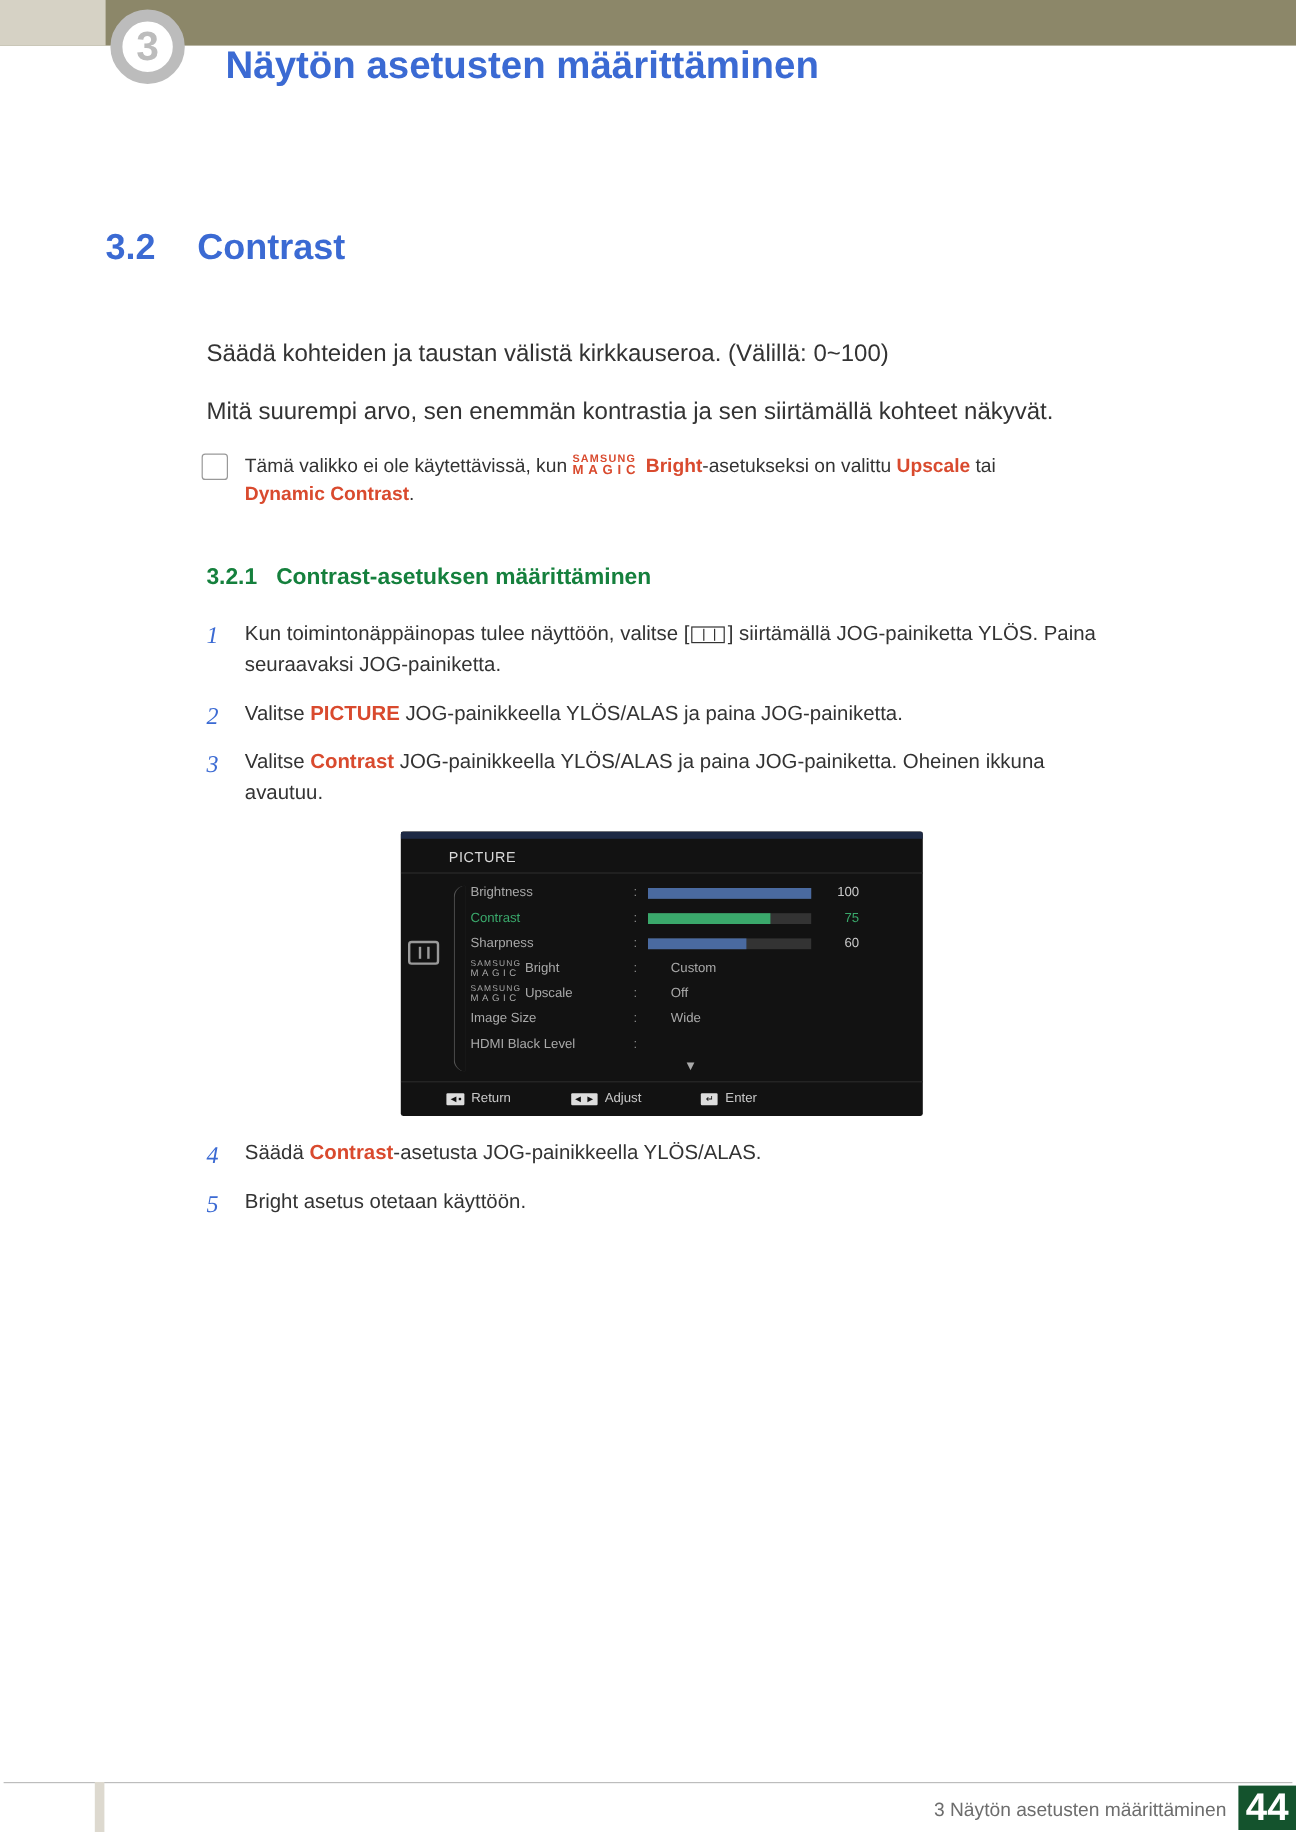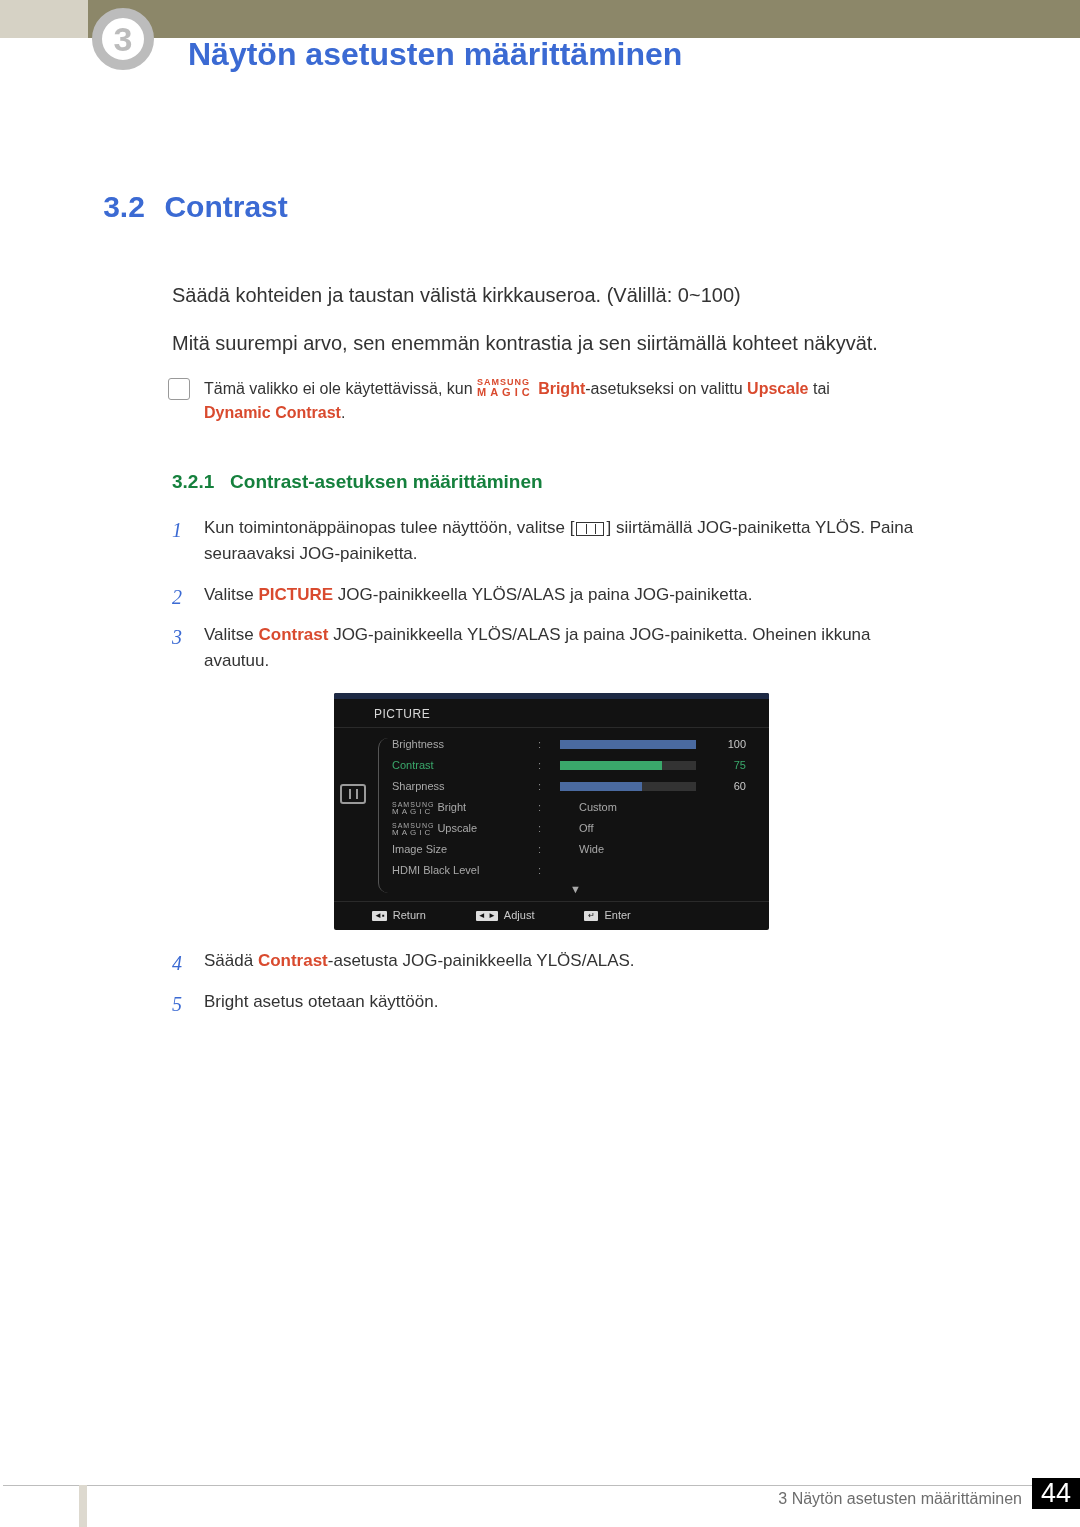--- a/index.html
+++ b/index.html
@@ -50,21 +50,20 @@
     left: 88px;
     width: 830px;
   }
   .sec-num {
     color: #3b6ad3;
     font-size: 30px;
     font-weight: 600;
     display: inline-block;
     width: 72px;
     vertical-align: baseline;
-    text-align: center;
   }
   .sec-title {
     color: #3b6ad3;
     font-size: 30px;
     font-weight: 600;
   }
   .intro {
     margin-top: 56px;
     margin-left: 84px;
     font-size: 20px;
@@ -205,21 +204,21 @@
     align-self: stretch;
     margin: 4px 4px 4px 0;
   }
   .osd-list {
     flex: 1;
   }
   .osd-row {
     display: flex;
     align-items: center;
     height: 21px;
-    gap: 16px;
+    gap: 6px;
   }
   .osd-label { width: 130px; color: #a9a9a9; font-size: 11px; }
   .osd-row.active .osd-label,
   .osd-row.active .osd-val { color: #3aa86b; }
   .osd-colon { width: 6px; color: #888; font-size: 11px; }
   .osd-bar {
     width: 136px; height: 9px;
     background: #333;
     position: relative;
   }
@@ -285,35 +284,35 @@
     height: 42px;
     text-align: right;
   }
   .footer-line {
     height: 1px;
     background: #bdbdbd;
     margin: 0 3px;
   }
   .footer-block {
     position: absolute;
-    right: 0; bottom: 18px;
+    right: 0; bottom: 2px;
     display: flex;
     align-items: stretch;
   }
   .footer-text {
     font-size: 16px;
     color: #6d6d6d;
     padding: 12px 10px 0 0;
   }
   .footer-page {
     width: 48px;
-    background: #000000;
+    background: #14532d;
     color: #fff;
-    font-size: 27px;
-    font-weight: normal;
+    font-size: 32px;
+    font-weight: bold;
     display: flex;
     align-items: center;
     justify-content: center;
   }
   .left-rail {
     position: absolute;
     left: 79px; bottom: 0;
     width: 8px; height: 42px;
     background: #ddd9cf;
   }

